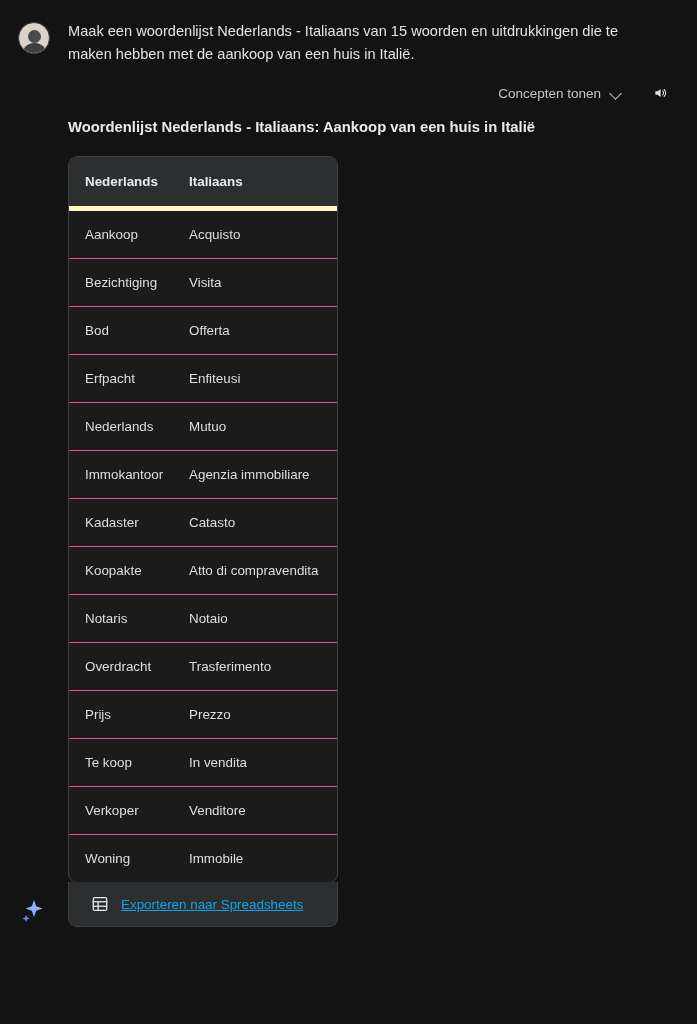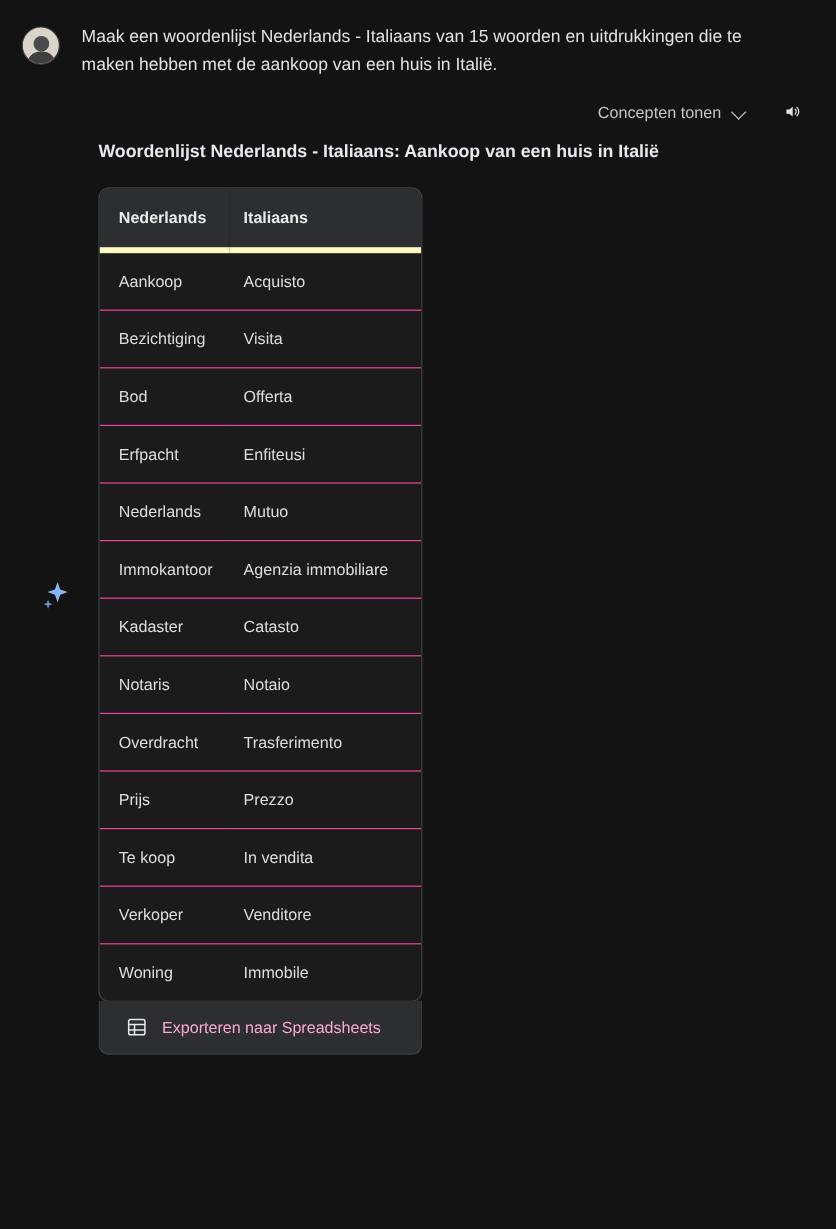--- a/index.html
+++ b/index.html
@@ -110,22 +110,22 @@
     align-items: center;
     justify-content: center;
     cursor: pointer;
     background: transparent;
     border: none;
   }
 
   
   .response-row {
     display: flex;
-    align-items: center;
-    padding: 10px 24px 0 32px;
+    align-items: flex-end;
+    padding: 10px 24px 0 18px;
   }
   .spark {
     flex: 0 0 32px;
     width: 32px;
     height: 32px;
     display: flex;
     align-items: center;
     justify-content: center;
     margin-top: -3px;
   }
@@ -181,22 +181,23 @@
     margin-top: -1px;
     background: #2d2e30;
     border: 1px solid #3c4043;
     border-top: none;
     border-radius: 0 0 9px 9px;
     display: flex;
     align-items: center;
     gap: 12px;
     padding: 13px 0 13px 22px;
     font-size: 13.4px;
-    color: #f9a8d4;
+    color: #0ea5e9;
     cursor: pointer;
+    text-decoration: underline;
   }
   .sheet-ico { display: flex; align-items: center; }
 </style>
 </head>
 <body>
 
 <div class="page">
 
   <div class="prompt-row">
     <div class="avatar">
@@ -261,20 +262,24 @@
               </tr>
               <tr>
                 <td>Immokantoor</td>
                 <td>Agenzia immobiliare</td>
               </tr>
               <tr>
                 <td>Kadaster</td>
                 <td>Catasto</td>
               </tr>
               <tr>
+                <td>Koopakte</td>
+                <td>Atto di compravendita</td>
+              </tr>
+              <tr>
                 <td>Notaris</td>
                 <td>Notaio</td>
               </tr>
               <tr>
                 <td>Overdracht</td>
                 <td>Trasferimento</td>
               </tr>
               <tr>
                 <td>Prijs</td>
                 <td>Prezzo</td>

